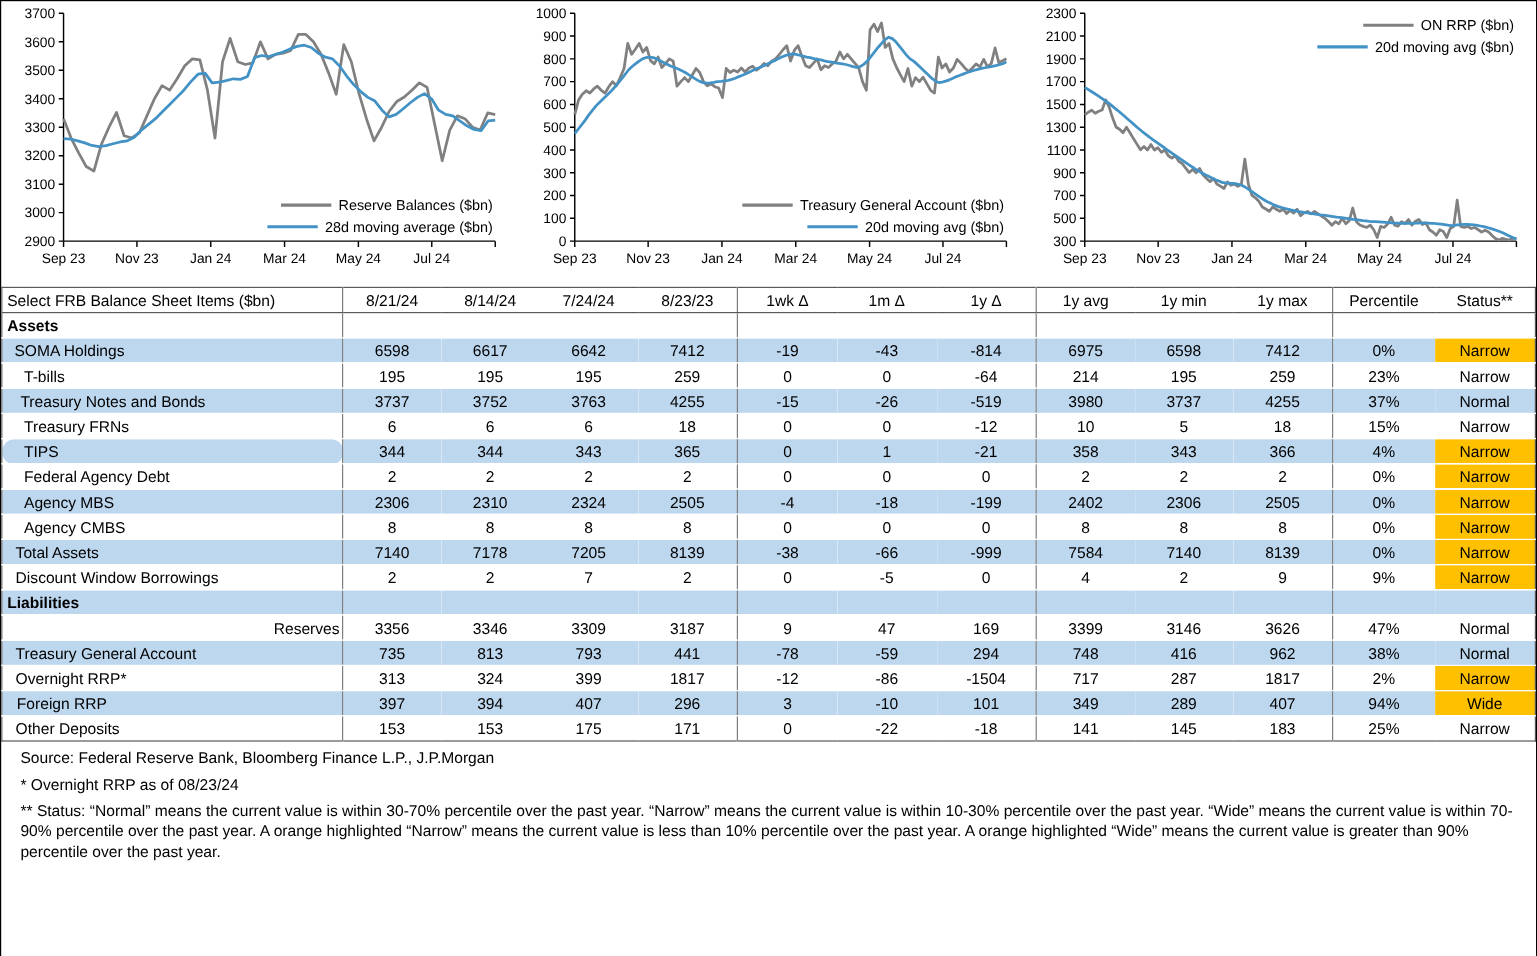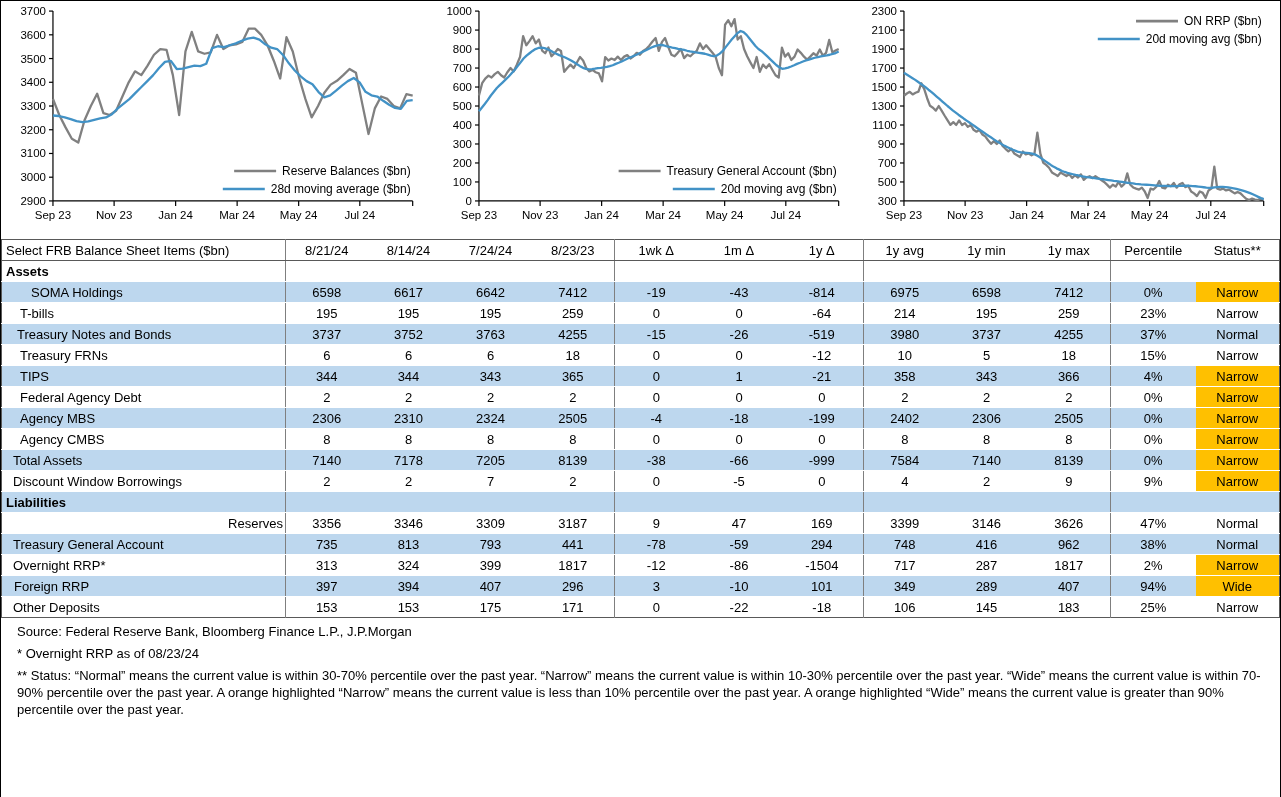--- a/index.html
+++ b/index.html
@@ -241,21 +241,21 @@
         <td class="num gsep"></td>
         <td class="num"></td>
         <td class="num"></td>
         <td class="num gsep"></td>
         <td class="num"></td>
         <td class="num"></td>
         <td class="num gsep"></td>
         <td class="num"></td>
       </tr>
       <tr class="shade">
-        <td class="lbl" style="padding-left: 29px;">SOMA Holdings</td>
+        <td class="lbl" style="padding-left: 10px;">SOMA Holdings</td>
         <td class="num gsep">6598</td>
         <td class="num">6617</td>
         <td class="num">6642</td>
         <td class="num">7412</td>
         <td class="num gsep">-19</td>
         <td class="num">-43</td>
         <td class="num">-814</td>
         <td class="num gsep">6975</td>
         <td class="num">6598</td>
         <td class="num">7412</td>
@@ -301,21 +301,21 @@
         <td class="num gsep">0</td>
         <td class="num">0</td>
         <td class="num">-12</td>
         <td class="num gsep">10</td>
         <td class="num">5</td>
         <td class="num">18</td>
         <td class="num gsep">15%</td>
         <td class="num">Narrow</td>
       </tr>
       <tr class="shade">
-        <td class="lbl" style="padding-left: 18px;">TIPS</td>
+        <td class="lbl" style="padding-left: 18px; border-radius: 10px;">TIPS</td>
         <td class="num gsep">344</td>
         <td class="num">344</td>
         <td class="num">343</td>
         <td class="num">365</td>
         <td class="num gsep">0</td>
         <td class="num">1</td>
         <td class="num">-21</td>
         <td class="num gsep">358</td>
         <td class="num">343</td>
         <td class="num">366</td>
@@ -474,21 +474,21 @@
       </tr>
       <tr>
         <td class="lbl" style="padding-left: 11px;">Other Deposits</td>
         <td class="num gsep">153</td>
         <td class="num">153</td>
         <td class="num">175</td>
         <td class="num">171</td>
         <td class="num gsep">0</td>
         <td class="num">-22</td>
         <td class="num">-18</td>
-        <td class="num gsep">106</td>
+        <td class="num gsep">141</td>
         <td class="num">145</td>
         <td class="num">183</td>
         <td class="num gsep">25%</td>
         <td class="num">Narrow</td>
       </tr>
     </tbody>
 </table>
 
 <div class="footnotes">
   <div class="fn">Source: Federal Reserve Bank, Bloomberg Finance L.P., J.P.Morgan</div>

